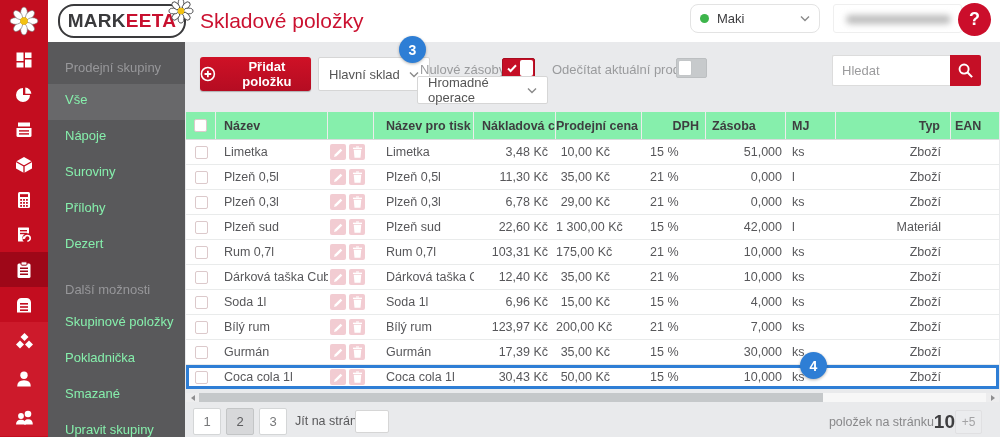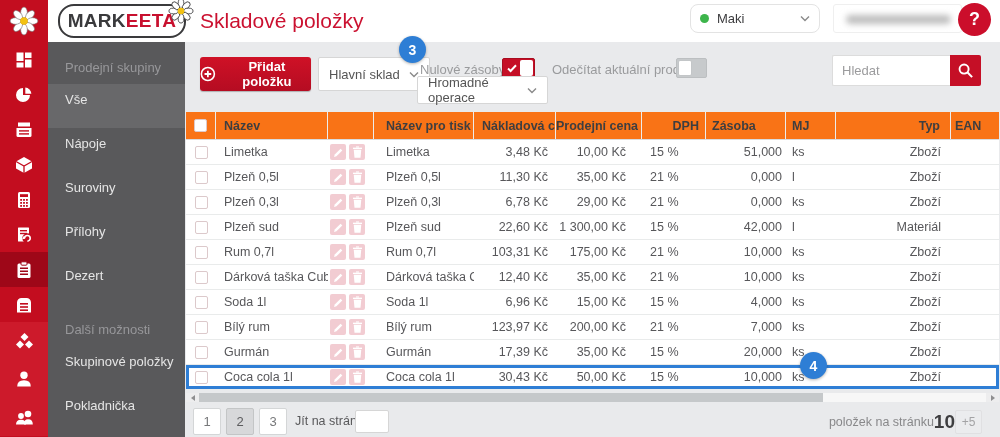--- a/index.html
+++ b/index.html
@@ -29,21 +29,21 @@
   .account .chev { margin-left:auto; }
   .redacted { position:absolute; left:785px; top:4px; width:129px; height:29px; background:#fff;
               border:1px solid #efefef; border-radius:3px; overflow:hidden; cursor:pointer; }
   .redacted .smudge { margin:10px 10px 0 12px; height:9px; border-radius:5px; background:#bdbdbd; filter:blur(3px); }
   .help-btn { position:absolute; left:910px; top:3px; width:33px; height:33px; border-radius:50%; background:#cb0e2b;
               color:#fff; font-weight:bold; font-size:18px; display:flex; align-items:center; justify-content:center; cursor:pointer; }
 
   
   .sidebar { position:absolute; left:48px; top:42px; width:137px; height:395px; background:#59595b; z-index:3; }
   .sb-header { margin-top:10px; height:32px; line-height:32px; padding-left:17px; font-size:13px; color:#97979a; }
-  .sb-item { height:44px; line-height:32px; padding-left:17px; font-size:13px; color:#e5e5e5; cursor:pointer; }
+  .sb-item { height:36px; line-height:32px; padding-left:17px; font-size:13px; color:#86efac; cursor:pointer; }
   .sb-item.selected { background:#68686a; }
 
   
   .content { position:absolute; left:185px; top:42px; width:815px; height:395px; background:#e9eaec; }
 
   .add-btn { position:absolute; left:15px; top:15px; width:111px; height:34px; border:none; border-radius:3px;
              background:linear-gradient(#cf1126,#b50c22); color:#fff; font-weight:bold; font-size:13px;
              font-family:inherit; display:flex; align-items:center; justify-content:center; gap:7px; cursor:pointer;
              box-shadow:0 1px 1px rgba(0,0,0,.25); }
   .select-box { position:absolute; background:#fff; border:1px solid #d6d6d6; border-radius:2px;
@@ -63,31 +63,31 @@
   .toggle-off .knob { position:absolute; left:1px; top:1px; width:14px; height:16px; background:#fff;
                       border:1px solid #c3c6c8; border-radius:2px; }
   .search-input { position:absolute; left:647px; top:13px; width:118px; height:31px; border:1px solid #dcdcdc;
                   border-right:none; border-radius:2px 0 0 2px; padding:0 9px; font-size:13px; color:#555;
                   font-family:inherit; outline:none; }
   .search-input::placeholder { color:#9b9b9d; }
   .search-btn { position:absolute; left:765px; top:13px; width:31px; height:31px; background:#c50f26; border:none;
                 border-radius:0 2px 2px 0; display:flex; align-items:center; justify-content:center; cursor:pointer; }
 
   
-  .table { position:absolute; left:1px; top:70px; width:813px; background:#f97316; }
+  .table { position:absolute; left:1px; top:70px; width:813px; background:#86efac; }
   .thead, .trow { display:grid; grid-template-columns:30px 112px 46px 100px 82px 86px 64px 80px 50px 115px 48px; }
   .thead { height:28px; line-height:28px; font-size:12.5px; font-weight:bold; color:#3e3e40; border-bottom:1px solid #d9dbdc; }
   .thead > div { border-right:1px solid #ececec; overflow:hidden; white-space:nowrap; }
   .thead > div:last-child { border-right:none; }
   .trow { height:25px; line-height:24px; font-size:12.5px; color:#57575a; border-bottom:1px solid #e9ebeb; background:#fff; }
   .trow.highlight { box-shadow:inset 0 0 0 3px #2e7ed5; position:relative; }
   .cell { overflow:hidden; white-space:nowrap; }
   .al { text-align:left; } .ar { text-align:right; }
   .pl8 { padding-left:8px; } .pl12 { padding-left:12px; } .pl6 { padding-left:6px; } .pl4 { padding-left:4px; }
-  .pr4 { padding-right:4px; } .pr6 { padding-right:6px; } .pr8 { padding-right:8px; } .pr10 { padding-right:10px; } .pr16 { padding-right:16px; }
+  .pr4 { padding-right:4px; } .pr6 { padding-right:6px; } .pr8 { padding-right:8px; } .pr10 { padding-right:10px; } .pr16 { padding-right:32px; }
   .c-check { display:flex; align-items:center; justify-content:center; }
   .checkbox { width:13px; height:13px; border:1px solid #dcc9cb; border-radius:2px; background:#fff; cursor:pointer; }
   .c-actions { display:flex; align-items:center; gap:3px; padding-left:2px; }
   .act-btn { width:16px; height:16px; background:#f2ccd2; border-radius:2px; display:flex; align-items:center;
              justify-content:center; cursor:pointer; }
 
   
   .hscroll { position:absolute; left:1px; top:351px; width:813px; height:9px; background:#f7f7f7; }
   .hs-arrow { position:absolute; top:0; width:13px; height:9px; background:#ededee; display:flex;
               align-items:center; justify-content:center; cursor:pointer; }
@@ -602,21 +602,21 @@
                 <path d="M2 5 h10 l-1 10.5 h-8 z"></path>
                 <rect x="1" y="2.2" width="12" height="1.8"></rect>
                 <rect x="5" y="0.6" width="4" height="1.4"></rect>
               </svg>
       </span>
     </div>
     <div class="cell al pl12">Gurmán</div>
     <div class="cell ar pr8">17,39 Kč</div>
     <div class="cell ar pr16">35,00 Kč</div>
     <div class="cell al pl8">15 %</div>
-    <div class="cell ar pr4">20,000</div>
+    <div class="cell ar pr4">30,000</div>
     <div class="cell al pl6">ks</div>
     <div class="cell ar pr10">Zboží</div>
     <div class="cell al pl4"></div>
   </div>
 
   <div class="trow highlight">
     <div class="cell c-check">
             <span class="checkbox"></span>
           </div>
     <div class="cell al pl8">Coca cola 1l</div>

